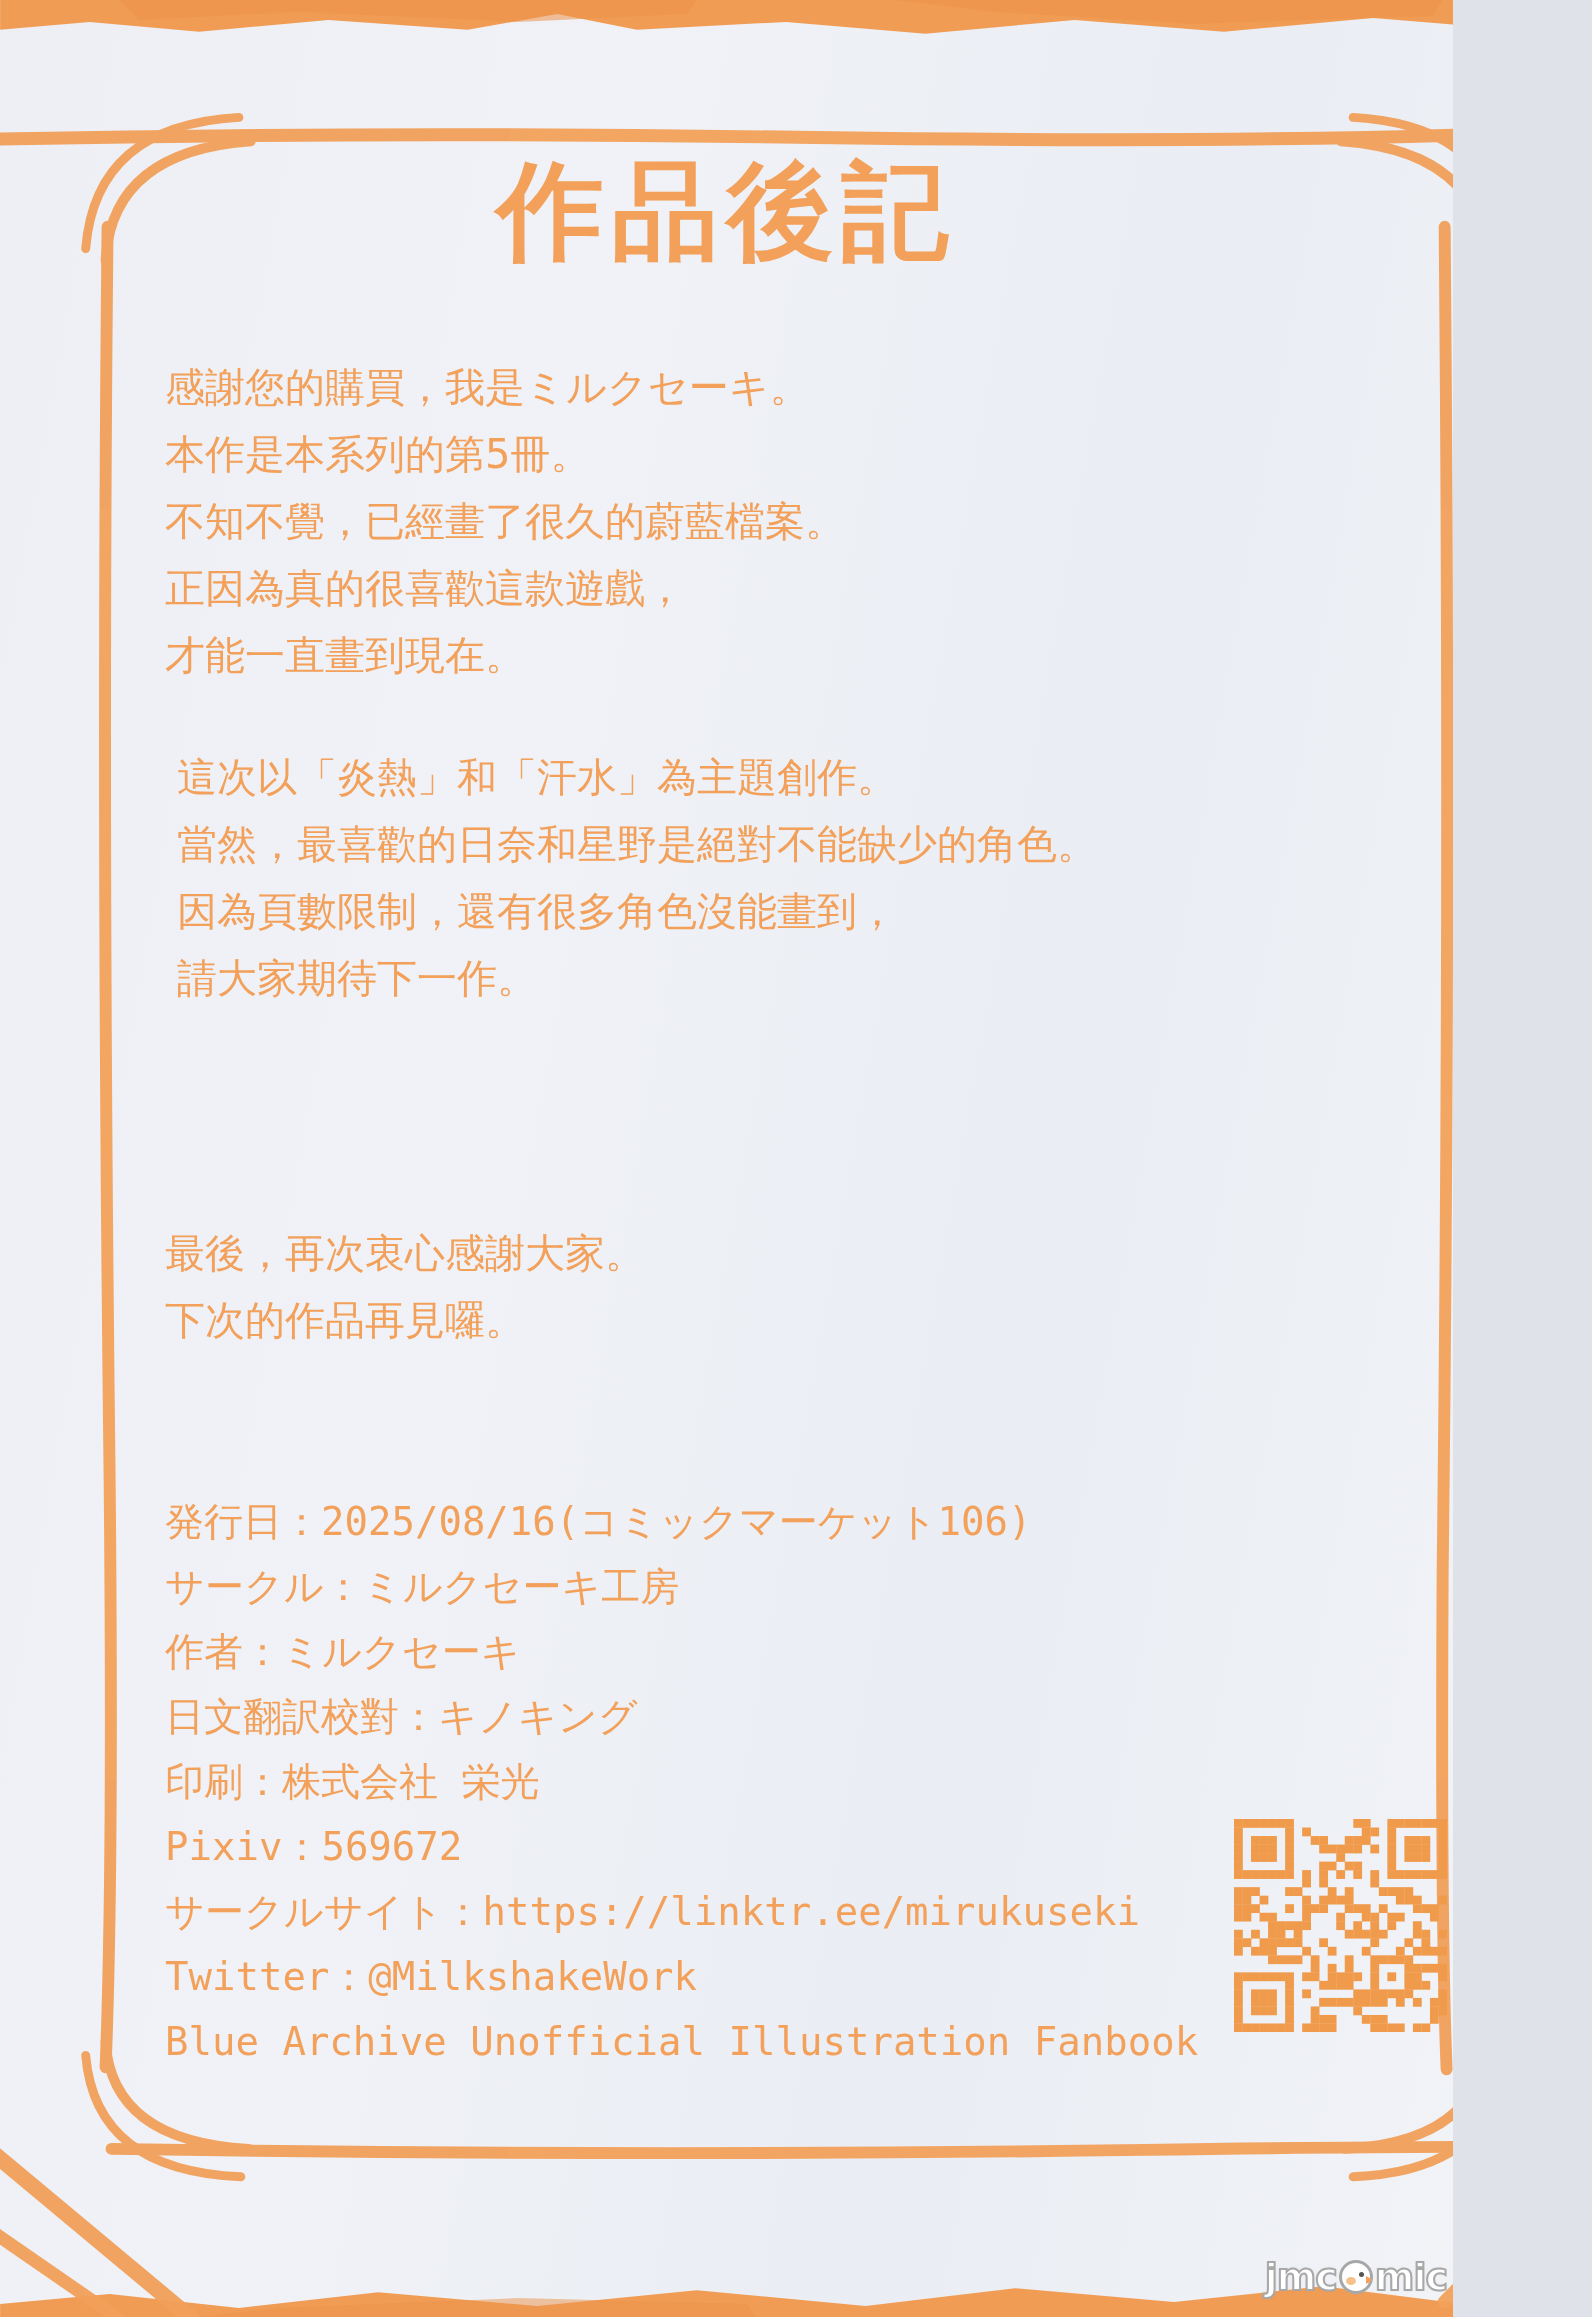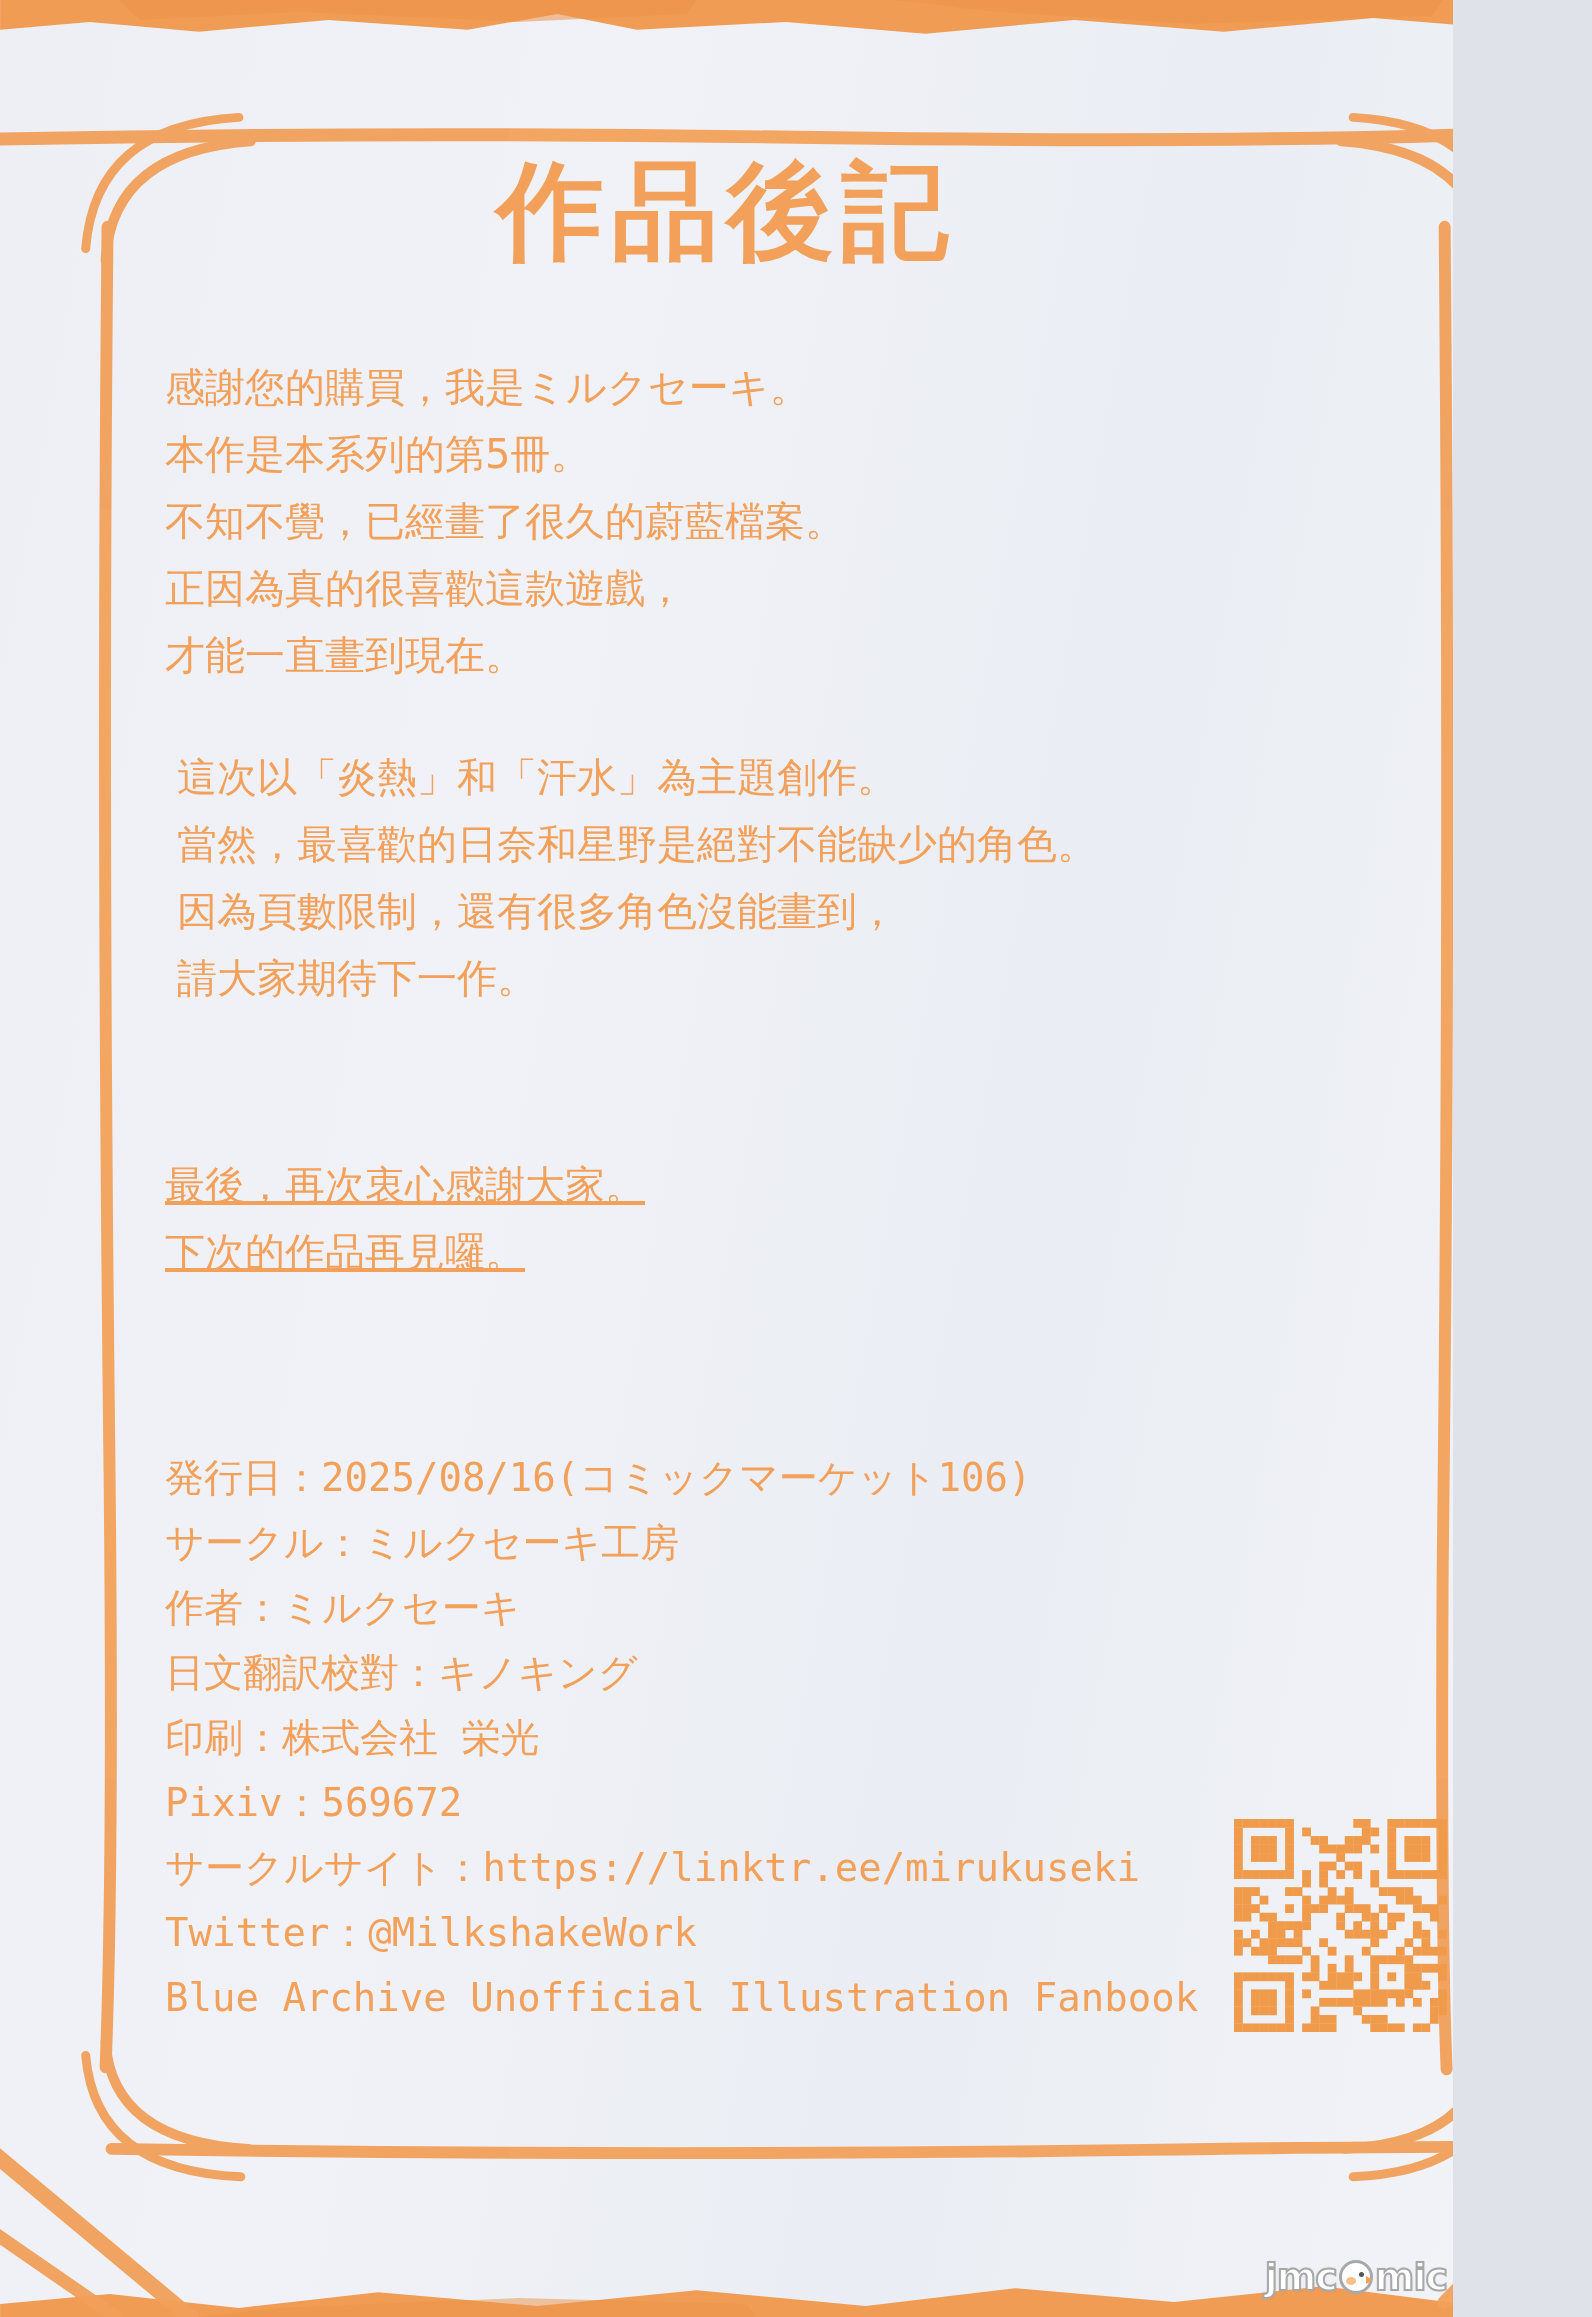--- a/index.html
+++ b/index.html
@@ -20,23 +20,23 @@
     position:absolute;top:147px;left:0;width:100%;text-align:center;
     font-size:107px;font-weight:bold;color:var(--accent);letter-spacing:8px;line-height:1.2;
   }
   .para{
     position:absolute;left:165px;width:1254px;
     color:var(--accent);font-size:40px;line-height:67px;font-weight:500;
     white-space:nowrap;
   }
   .para-1{top:354px;}
   .para-2{top:744px;margin-left:12px;}
-  .para-3{top:1152px;text-decoration:underline;}
+  .para-3{top:1220px;}
   .colophon{
-    position:absolute;left:165px;top:1445px;width:1254px;
+    position:absolute;left:165px;top:1489px;width:1254px;
     color:var(--accent);font-size:39px;line-height:65px;font-weight:500;
     font-family:"DejaVu Sans Mono","DejaVu Sans",monospace;white-space:nowrap;
   }
   .qr{position:absolute;left:1234px;top:1819px;width:213px;height:213px;}
   .watermark{
     position:absolute;right:6px;bottom:20px;height:40px;display:flex;align-items:center;gap:1px;
     font-family:"DejaVu Sans",sans-serif;font-weight:bold;font-size:38px;letter-spacing:-1px;
     color:#ffffff;-webkit-text-stroke:2px var(--wm-outline);
     text-shadow:0 0 2px rgba(130,130,130,.6);
   }

